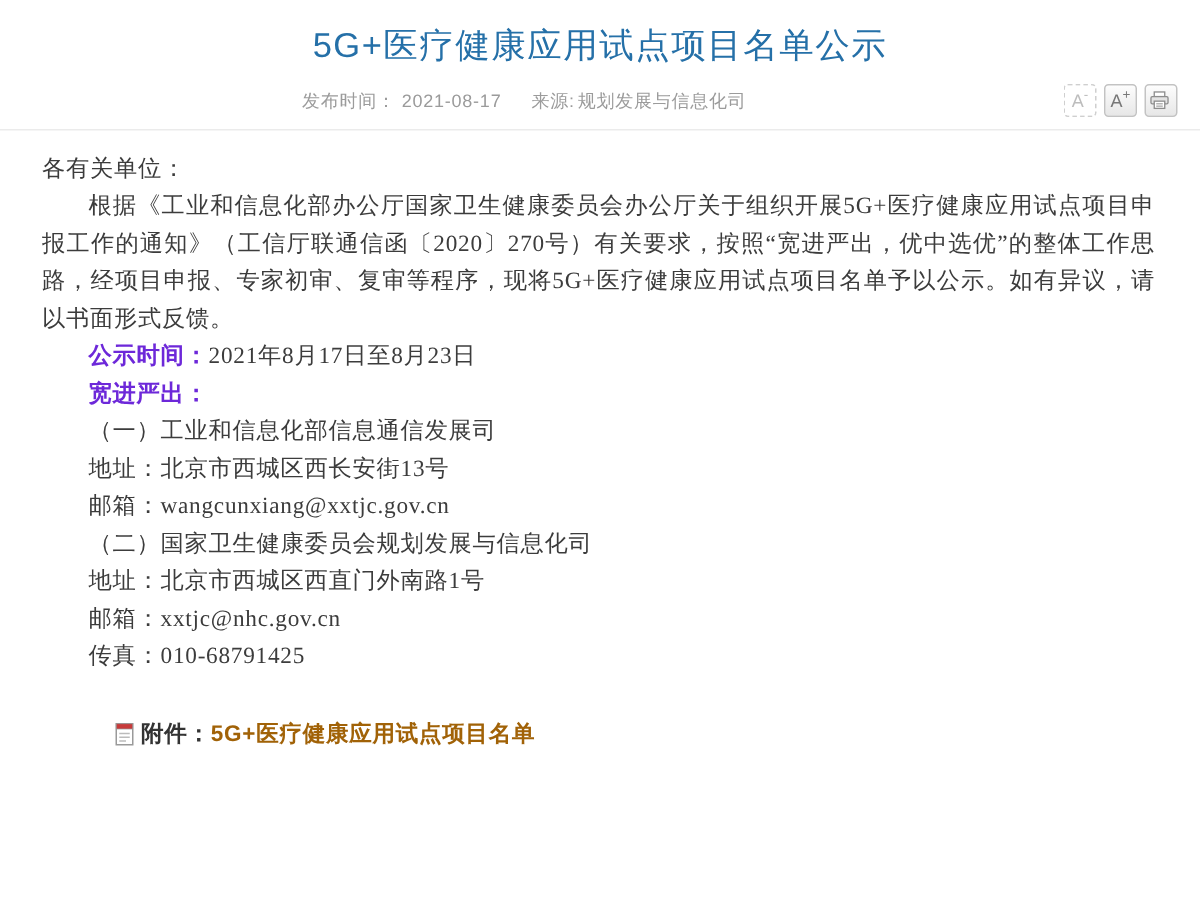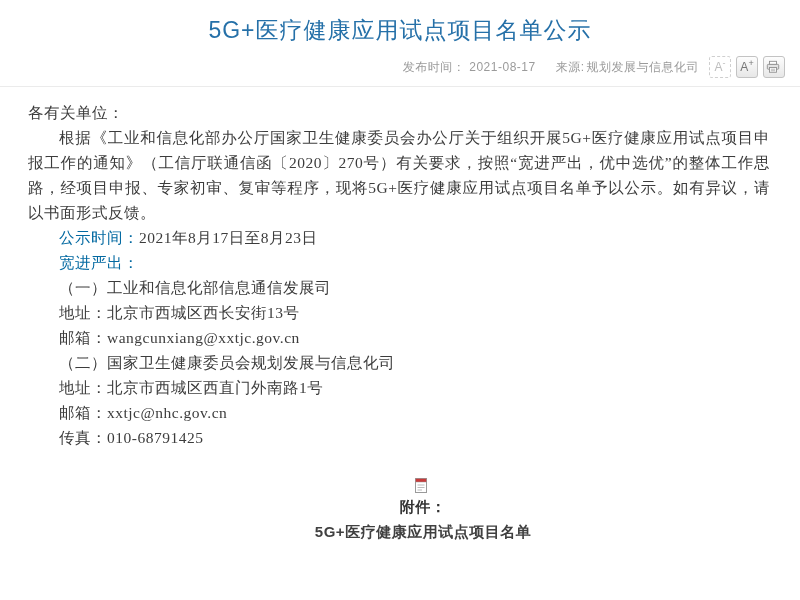--- a/index.html
+++ b/index.html
@@ -19,21 +19,21 @@
     font-size: 23px;
     line-height: 28px;
     font-weight: 500;
     color: #2570a8;
     letter-spacing: 1px;
     font-family: "Liberation Sans", sans-serif;
   }
 
   .meta-row { position: relative; margin-top: 12px; height: 22px; }
   .meta-text {
-    text-align: right;
+    text-align: center;
     font-size: 12px;
     color: #9b9b9b;
     line-height: 22px;
     padding-right: 101px;
     letter-spacing: 0.5px;
   }
   .meta-text .date { margin-left: 4px; }
   .meta-text .src-label { margin-left: 20px; }
   .meta-text .src-value { margin-left: 2px; }
 
@@ -58,36 +58,35 @@
     padding: 13px 30px 0 28px;
     font-family: "Liberation Serif", "DejaVu Serif", serif;
     font-size: 15.5px;
     color: #3c3c3c;
     line-height: 25px;
     letter-spacing: 0.5px;
   }
   .article p { margin: 0; }
   .indent { text-indent: 2em; }
   .justify { text-align: justify; }
-  .article b { font-weight: normal; color: #0369a1; }
+  .article b { font-weight: bold; color: #6d28d9; }
 
   .attachment {
     margin-top: 27px;
     margin-left: 48px;
     display: flex;
     align-items: center;
     font-family: "Liberation Sans", sans-serif;
     font-weight: bold;
     font-size: 15px;
     color: #333;
     letter-spacing: 0.5px;
-    flex-direction: column;
   }
   .doc-icon { display: inline-flex; margin-right: 3px; }
-  .att-link { color: #404040; text-decoration: none; cursor: pointer; }
+  .att-link { color: #a16207; text-decoration: none; cursor: pointer; }
 </style>
 </head>
 <body>
 
 <div class="page">
 
   <h1 class="title">5G+医疗健康应用试点项目名单公示</h1>
 
   <div class="meta-row">
     <div class="meta-text">

